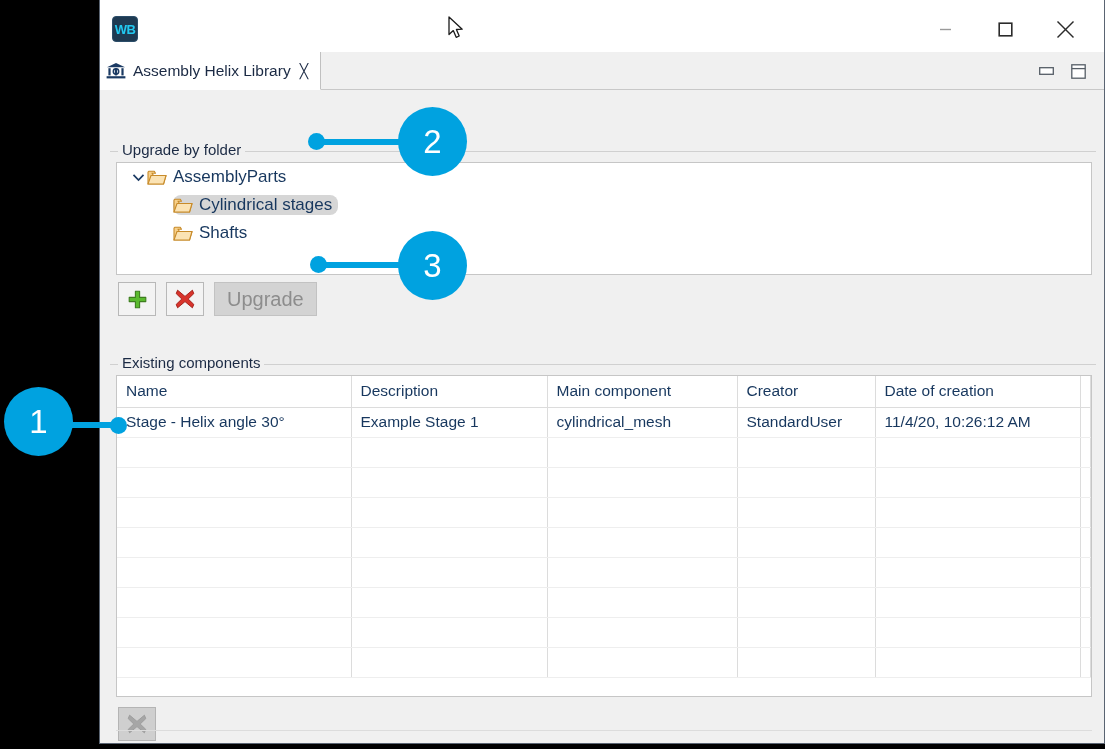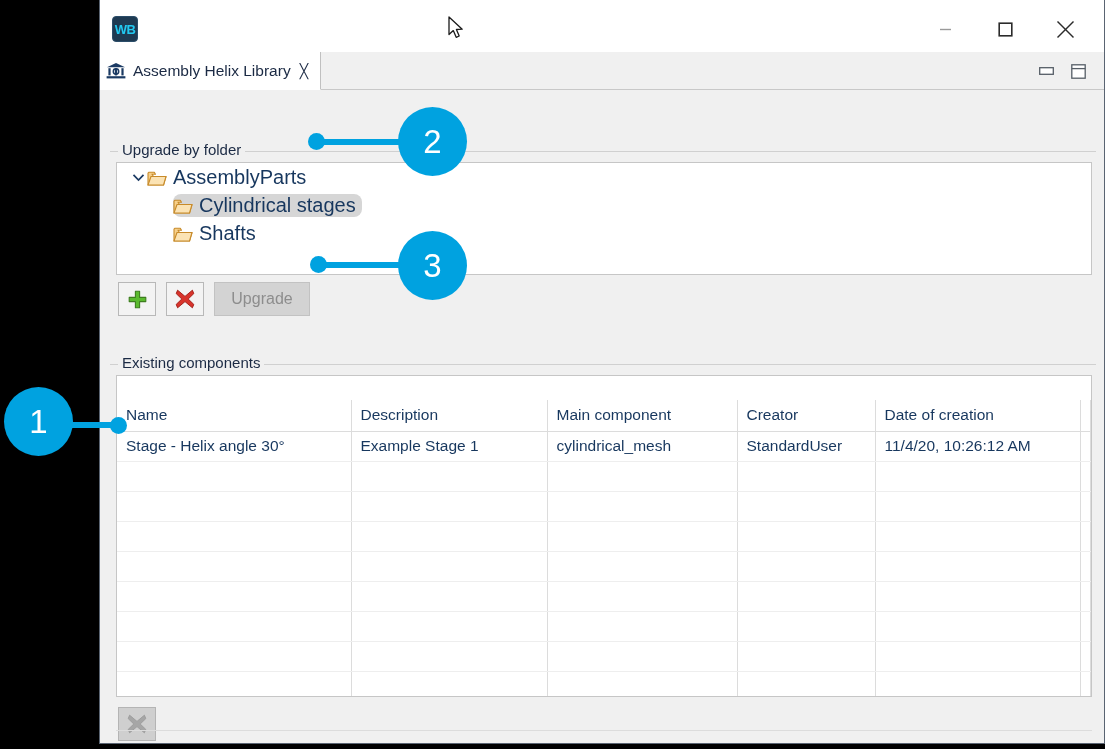--- a/index.html
+++ b/index.html
@@ -143,21 +143,21 @@
     height: 113px;
     background: #ffffff;
     border: 1px solid #c6c6c6;
     overflow: hidden;
   }
   .tree-row {
     position: relative;
     height: 28px;
     display: flex;
     align-items: center;
-    font-size: 20px;
+    font-size: 17px;
     color: #17375e;
     white-space: nowrap;
   }
   .tree-row.lvl0 { padding-left: 12px; }
   .tree-row.lvl1 { padding-left: 56px; }
   .twisty {
     width: 18px;
     display: inline-flex;
     align-items: center; justify-content: center;
     flex: 0 0 18px;
@@ -190,42 +190,41 @@
     background: #f3f3f3;
     display: flex; align-items: center; justify-content: center;
   }
   #btn-upgrade {
     height: 34px;
     min-width: 96px;
     padding: 0 12px;
     border: 1px solid #c2c2c2;
     background: #d3d3d3;
     color: #8d8d8d;
-    font-size: 16px;
+    font-size: 20px;
     display: flex; align-items: center; justify-content: center;
   }
 
   
   #grp-existing { top: 265px; bottom: 8px; }
   #table-wrap {
     position: absolute;
     left: 6px; right: 4px;
     top: 20px;
     height: 322px;
     background: #ffffff;
     border: 1px solid #c6c6c6;
     overflow: hidden;
   }
   table.grid {
     width: 100%;
     border-collapse: collapse;
     table-layout: fixed;
     font-size: 15.5px;
     color: #17375e;
-    margin-top: 24px;
   }
   table.grid th, table.grid td {
     text-align: left;
     font-weight: normal;
     padding: 0 0 0 9px;
     height: 30px;
     border-right: 1px solid #dcdcdc;
     white-space: nowrap;
     overflow: hidden;
     vertical-align: middle;

